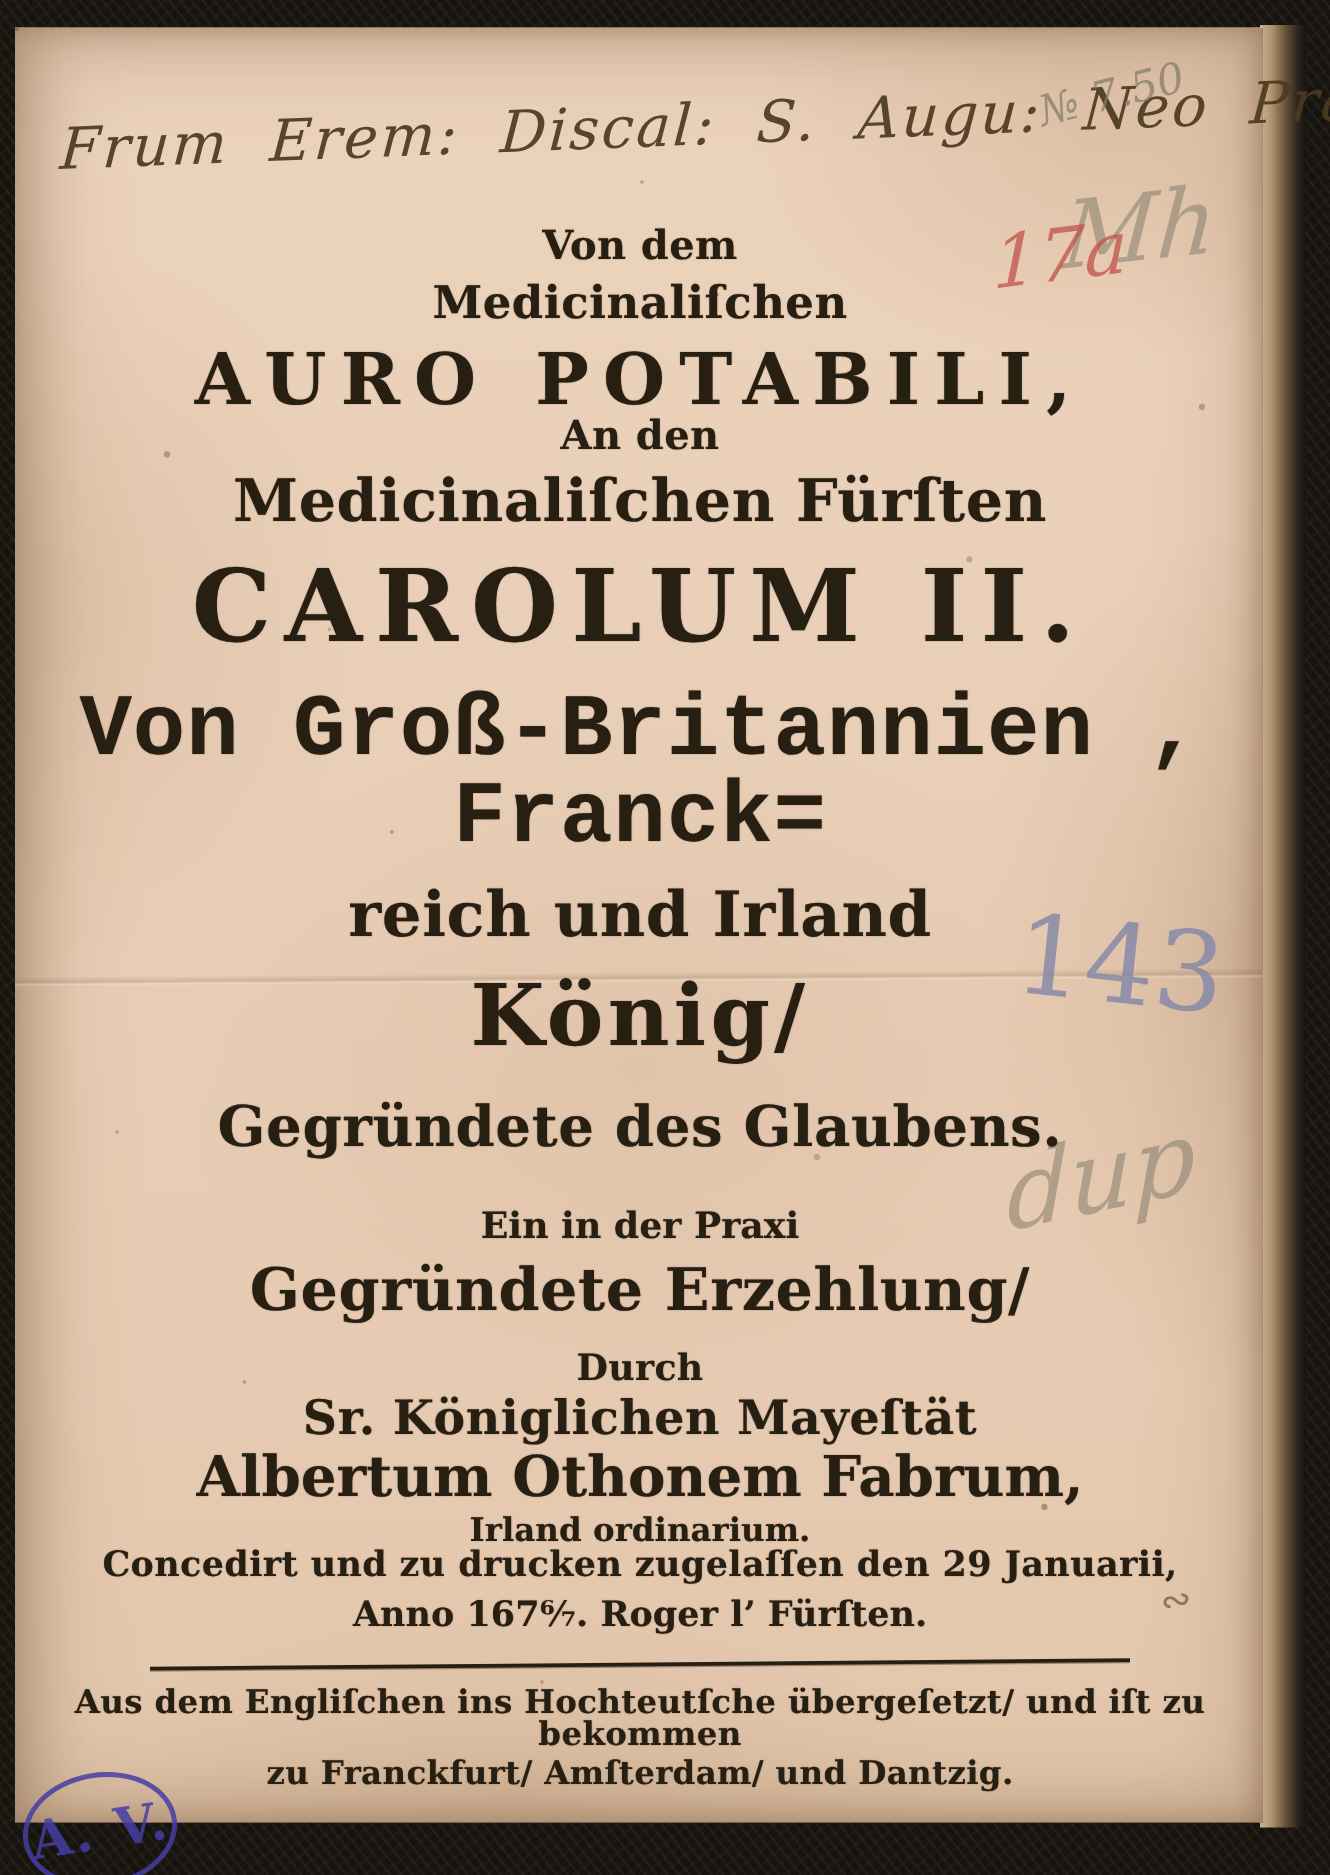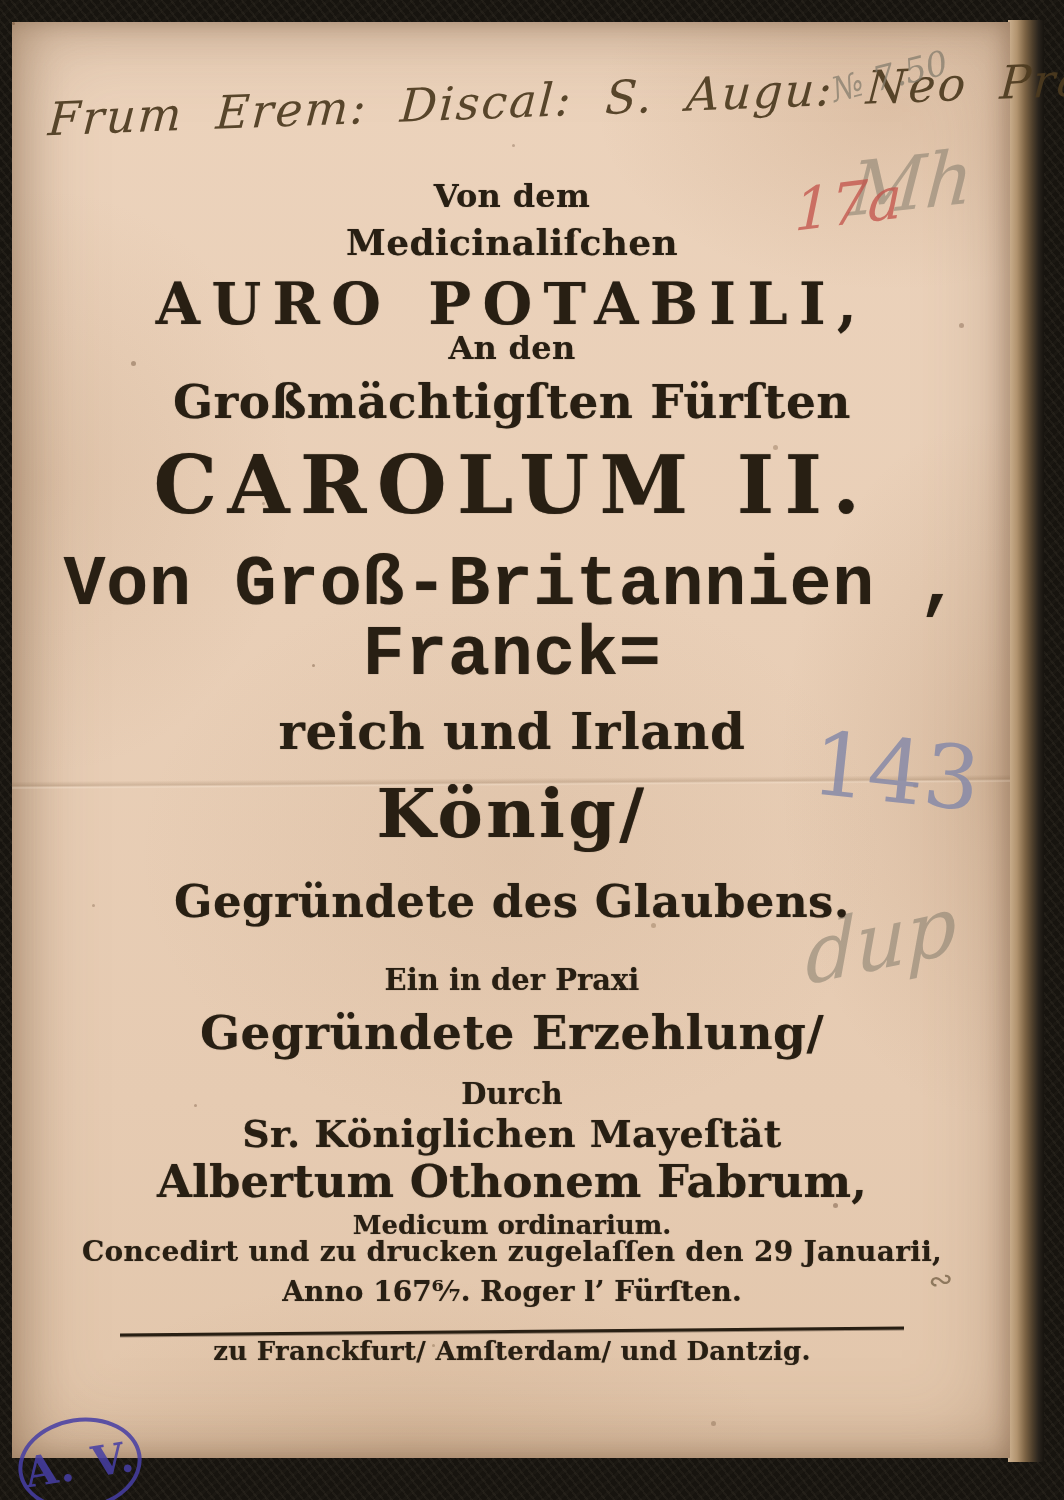--- a/index.html
+++ b/index.html
@@ -111,35 +111,36 @@
   <div class="hand hw-17a">17a</div>
   <div class="hand hw-143">143</div>
   <div class="hand pencil hw-dup">dup</div>
   <div class="hand hw-flourish">∾</div>
 
   <div class="print-block">
     <div class="ink fraktur l-vondem">Von dem</div>
     <div class="ink fraktur l-medicinal">Medicinaliſchen</div>
     <div class="ink roman l-auro">AURO POTABILI,</div>
     <div class="ink fraktur l-anden">An den</div>
-    <div class="ink fraktur l-gross">Großmächtigſten Fürſten</div>
+    <div class="ink fraktur l-gross">Medicinaliſchen Fürſten</div>
     <div class="ink roman l-carolum">CAROLUM II.</div>
     <div class="ink fraktur l-britannien">Von Groß-Britannien , Franck=</div>
     <div class="ink fraktur l-reich">reich und Irland</div>
     <div class="ink fraktur l-koenig">König/</div>
     <div class="ink fraktur l-beschirmern">Gegründete des Glaubens.</div>
     <div class="ink roman l-praxi">Ein in der Praxi</div>
     <div class="ink fraktur l-erzehlung">Gegründete Erzehlung/</div>
     <div class="ink fraktur l-durch">Durch</div>
     <div class="ink fraktur l-royal">Sr. Königlichen Mayeſtät</div>
     <div class="ink roman l-author">Albertum Othonem Fabrum,</div>
-    <div class="ink roman l-medicum">Medicum ordinarium.</div>
+    <div class="ink roman l-medicum">Irland ordinarium.</div>
     <div class="ink fraktur l-license">Concedirt und zu drucken zugelaſſen den 29 Januarii,</div>
     <div class="ink roman l-date">Anno 167⁶⁄₇. Roger l’ Fürſten.</div>
     <div class="rule"></div>
+    <div class="ink fraktur l-imprint1">Aus dem Engliſchen ins Hochteutſche übergeſetzt/ und iſt zu bekommen</div>
     <div class="ink fraktur l-imprint2">zu Franckfurt/ Amſterdam/ und Dantzig.</div>
 
   </div>
 
   <div class="stamp">
     <span>A. V.</span>
   </div>
 </div>
 
 </body></html>

